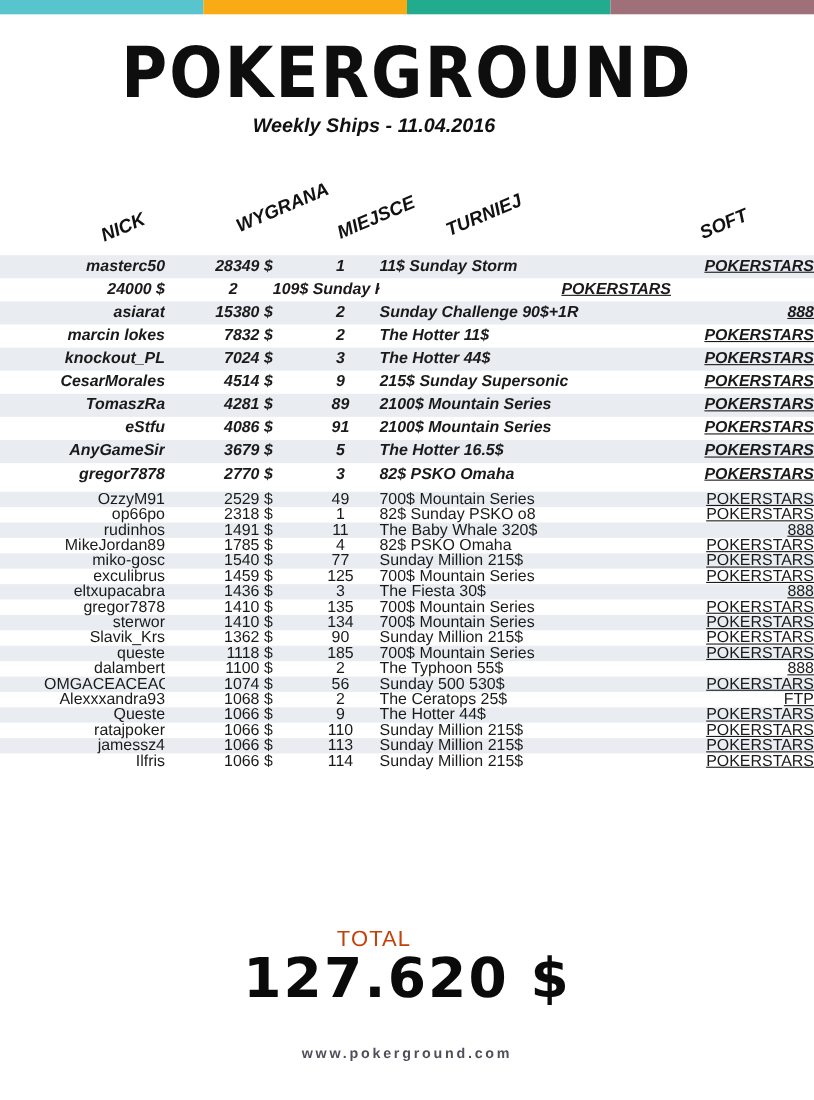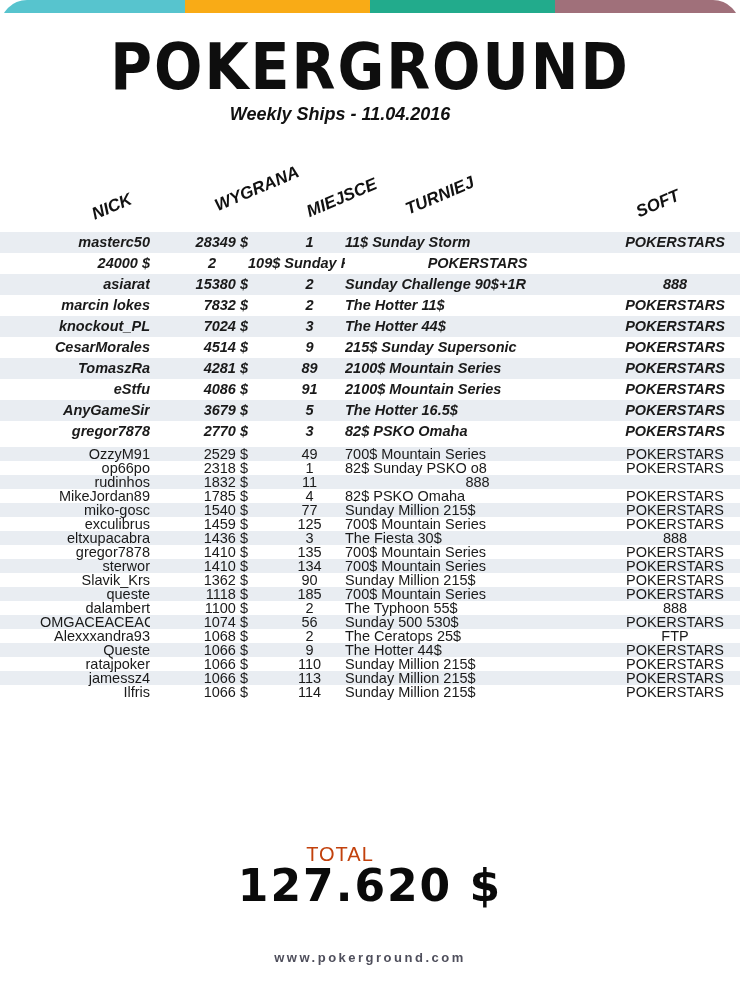--- a/index.html
+++ b/index.html
@@ -6,21 +6,20 @@
   html, body { background: #fff; }
   .page {
     position: relative;
     width: 740px;
     height: 1000px;
     background: #ffffff;
     font-family: "Liberation Sans", sans-serif;
     color: #1a1a1a;
     overflow: hidden;
     margin: 0 auto;
-    border-radius: 27px;
   }
 
   
   .topbar {
     position: absolute; top: 0; left: 0;
     width: 740px; height: 13px;
     display: flex;
   }
   .topbar .seg { flex: 1 1 25%; height: 100%; }
 
@@ -77,36 +76,36 @@
   .tsection.rest .trow { height: 14px; line-height: 20.7px; }
   .trow:nth-child(odd) { background: #e9edf2; }
   .tsection.featured .trow {
     font-weight: bold; font-style: italic;
   }
   .cell { overflow: hidden; white-space: nowrap; }
   .cell.nick    { text-align: right; padding-left: 40px; }
   .cell.wygrana { text-align: right; }
   .cell.miejsce { text-align: center; padding-left: 26px; }
   .cell.turniej { text-align: left; }
-  .cell.soft    { text-align: center; }
+  .cell.soft    { text-align: right; text-decoration: underline; }
 
   
   .total-label {
     position: absolute; top: 843px; left: 0; width: 680px;
     text-align: center;
     font-size: 20px;
     letter-spacing: 1px;
     color: #c2410c;
   }
   .total-value {
     position: absolute; top: 860px; left: 0; width: 740px;
     text-align: center;
     font-family: "DejaVu Sans", sans-serif;
     font-weight: 900;
-    font-size: 44px;
+    font-size: 50px;
     letter-spacing: 2px;
     color: #0a0a0a;
   }
 
   
   .footer {
     position: absolute; top: 950px; left: 0; width: 740px;
     text-align: center;
     font-weight: bold;
     font-size: 13px;
@@ -219,22 +218,23 @@
         </div>
         <div class="trow">
           <div class="cell nick">op66po</div>
           <div class="cell wygrana">2318 $</div>
           <div class="cell miejsce">1</div>
           <div class="cell turniej">82$ Sunday PSKO o8</div>
           <div class="cell soft">POKERSTARS</div>
         </div>
         <div class="trow">
           <div class="cell nick">rudinhos</div>
-          <div class="cell wygrana">1832 $</div>
+          <div class="cell wygrana">1491 $</div>
           <div class="cell miejsce">11</div>
+          <div class="cell turniej">The Baby Whale 320$</div>
           <div class="cell soft">888</div>
         </div>
         <div class="trow">
           <div class="cell nick">MikeJordan89</div>
           <div class="cell wygrana">1785 $</div>
           <div class="cell miejsce">4</div>
           <div class="cell turniej">82$ PSKO Omaha</div>
           <div class="cell soft">POKERSTARS</div>
         </div>
         <div class="trow">

